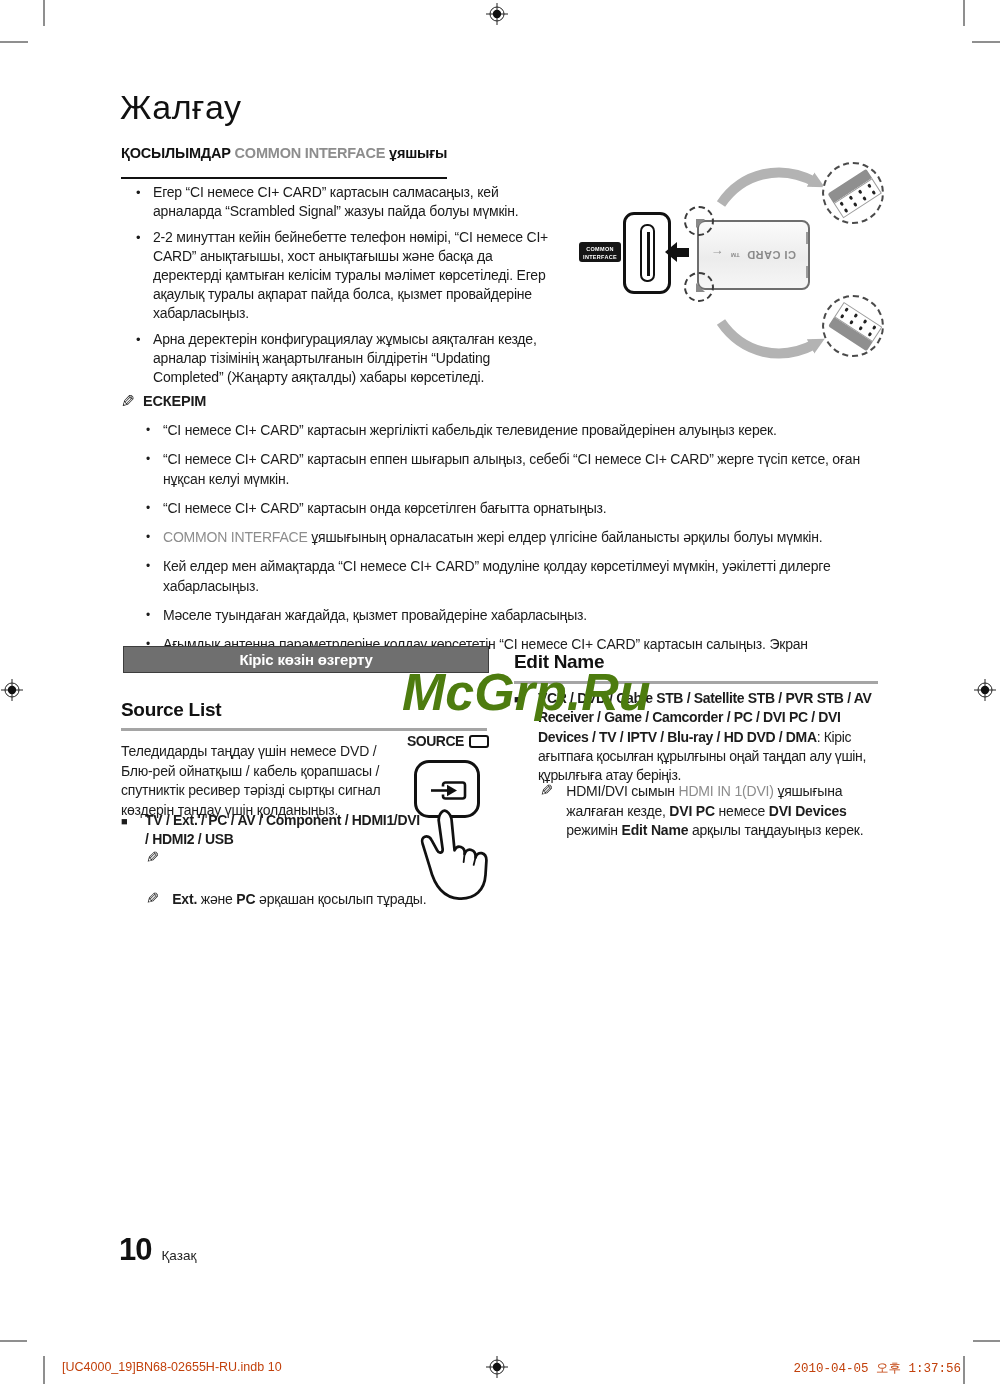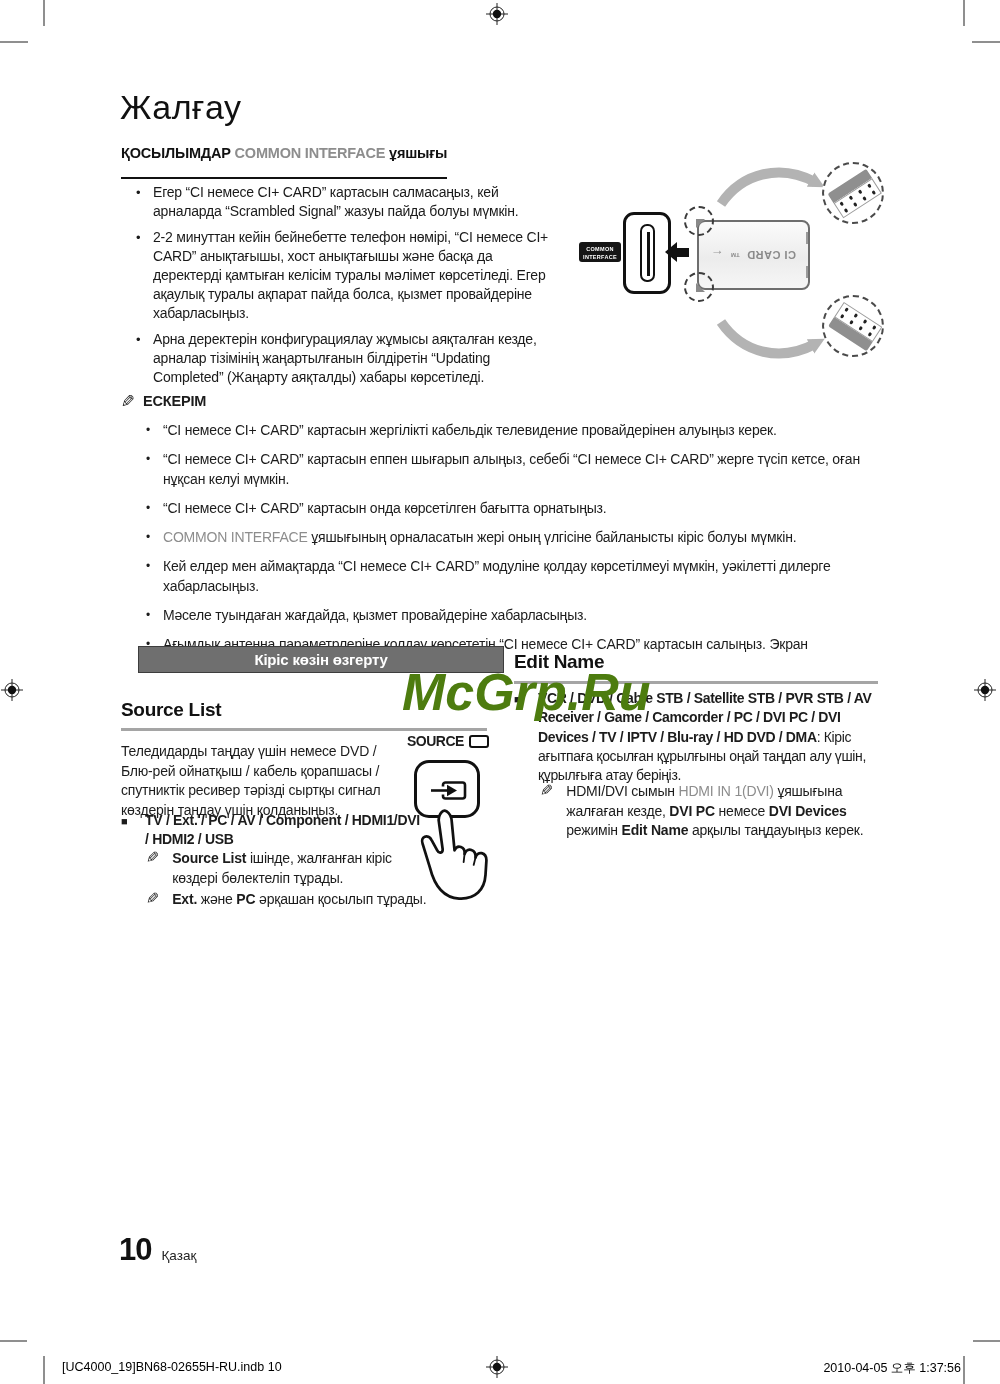--- a/index.html
+++ b/index.html
@@ -28,21 +28,21 @@
   .eskerim-title { display:flex; align-items:center; gap:8px; font-weight:700; font-size:14.5px; }
   .pencil { display:inline-block; transform:scaleX(-1); font-size:17px; line-height:1; }
   .note-row { display:flex; margin-top:9px; padding-left:25px; }
   .note-dot { flex:none; width:17px; font-size:12px; line-height:20px; }
   .note-text { flex:1; max-width:735px; }
 
   .b { font-weight:700; }
   .g { color:#8d8d8d; }
 
   
-  .input-bar { left:138px; top:646px; width:366px; height:27px; background:#6f6f6f; border:1px solid #3d3d3d;
+  .input-bar { left:123px; top:646px; width:366px; height:27px; background:#6f6f6f; border:1px solid #3d3d3d;
     color:#fff; font-weight:700; font-size:15px; text-align:center; line-height:25px; letter-spacing:-0.2px; }
 
   
   .watermark { left:402px; top:662px; font-size:52px; font-style:italic; font-weight:700;
     color:#4d7c0f; letter-spacing:0px; z-index:30; }
 
   
   .col-heading { font-size:19px; font-weight:700; letter-spacing:-0.3px; color:#111; }
   .col-rule { position:absolute; height:3px; background:#a5a5a5; }
   .sl-heading { left:121px; top:699px; }
@@ -107,23 +107,23 @@
     display:flex; flex-direction:column; justify-content:center; gap:2px; padding:0 2px; }
   .src-licon i { display:block; height:1.5px; background:#111; }
   .src-btn { left:9px; top:27px; width:66px; height:58px; border:3.5px solid #111; border-radius:15px; background:#fff; }
   .src-btn svg { left:12px; top:16px; }
   .hand { left:14px; top:72px; }
 
   
   .page-num-row { left:119px; top:1232px; display:flex; align-items:baseline; gap:10px; }
   .page-num { font-size:31px; font-weight:800; color:#111; letter-spacing:-1px; }
   .page-lang { font-size:13.5px; color:#222; }
-  .print-footer { top:1360px; font-size:12.5px; color:#000000; letter-spacing:0; }
+  .print-footer { top:1360px; font-size:12.5px; color:#c2410c; letter-spacing:0; }
   .pf-left { left:62px; }
-  .pf-right { right:39px; }
+  .pf-right { right:39px;font-family:Liberation Mono, monospace; }
 </style>
 </head>
 <body>
 
 <div class="crop" style="left:43px;top:0;width:2px;height:26px;"></div>
 <div class="crop" style="left:963px;top:0;width:2px;height:26px;"></div>
 <div class="crop" style="left:0;top:41px;width:28px;height:2px;"></div>
 <div class="crop" style="left:972px;top:41px;width:28px;height:2px;"></div>
 <div class="crop" style="left:0;top:1340px;width:27px;height:2px;"></div>
 <div class="crop" style="left:973px;top:1340px;width:27px;height:2px;"></div>
@@ -254,21 +254,21 @@
   <div class="note-row">
       <span class="note-dot">•</span>
       <div class="note-text"><span>“CI немесе CI+ CARD” картасын еппен шығарып алыңыз, себебі “CI немесе CI+ CARD” жерге түсіп кетсе, оған нұқсан келуі мүмкін.</span></div>
     </div>
   <div class="note-row">
       <span class="note-dot">•</span>
       <div class="note-text"><span>“CI немесе CI+ CARD” картасын онда көрсетілген бағытта орнатыңыз.</span></div>
     </div>
   <div class="note-row">
       <span class="note-dot">•</span>
-      <div class="note-text"><span class="g">COMMON INTERFACE</span><span> ұяшығының орналасатын жері оның үлгісіне байланысты кіріс болуы мүмкін.</span></div>
+      <div class="note-text"><span class="g">COMMON INTERFACE</span><span> ұяшығының орналасатын жері елдер үлгісіне байланысты әрқилы болуы мүмкін.</span></div>
     </div>
   <div class="note-row">
       <span class="note-dot">•</span>
       <div class="note-text"><span>Кей елдер мен аймақтарда “CI немесе CI+ CARD” модуліне қолдау көрсетілмеуі мүмкін, уәкілетті дилерге хабарласыңыз.</span></div>
     </div>
   <div class="note-row">
       <span class="note-dot">•</span>
       <div class="note-text"><span>Мәселе туындаған жағдайда, қызмет провайдеріне хабарласыңыз.</span></div>
     </div>
   <div class="note-row">
@@ -282,21 +282,20 @@
 
 <div class="abs col-heading sl-heading">Source List</div>
 <div class="col-rule sl-rule"></div>
 <div class="abs sl-body">Теледидарды таңдау үшін немесе DVD / Блю-рей ойнатқыш / кабель қорапшасы / спутниктік  ресивер тәрізді сыртқы сигнал көздерін таңдау үшін қолданыңыз.</div>
 <div class="sq-row sl-item">
   <span class="sq">■</span>
   <div>TV / Ext. / PC / AV / Component / HDMI1/DVI / HDMI2 / USB</div>
 </div>
 <div class="mini-note sl-note1">
   <span class="pencil">✎</span>
-  <div class="note-text"><span class="b">Source List</span><span> ішінде, жалғанған кіріс көздері бөлектеліп тұрады.</span></div>
 </div>
 <div class="mini-note sl-note2">
   <span class="pencil">✎</span>
   <div class="note-text"><span class="b">Ext.</span><span> және </span><span class="b">PC</span><span> әрқашан қосылып тұрады.</span></div>
 </div>
 
 <div class="abs src-ill">
   <div class="src-label">
     <span>SOURCE</span>
     <span class="src-licon">

